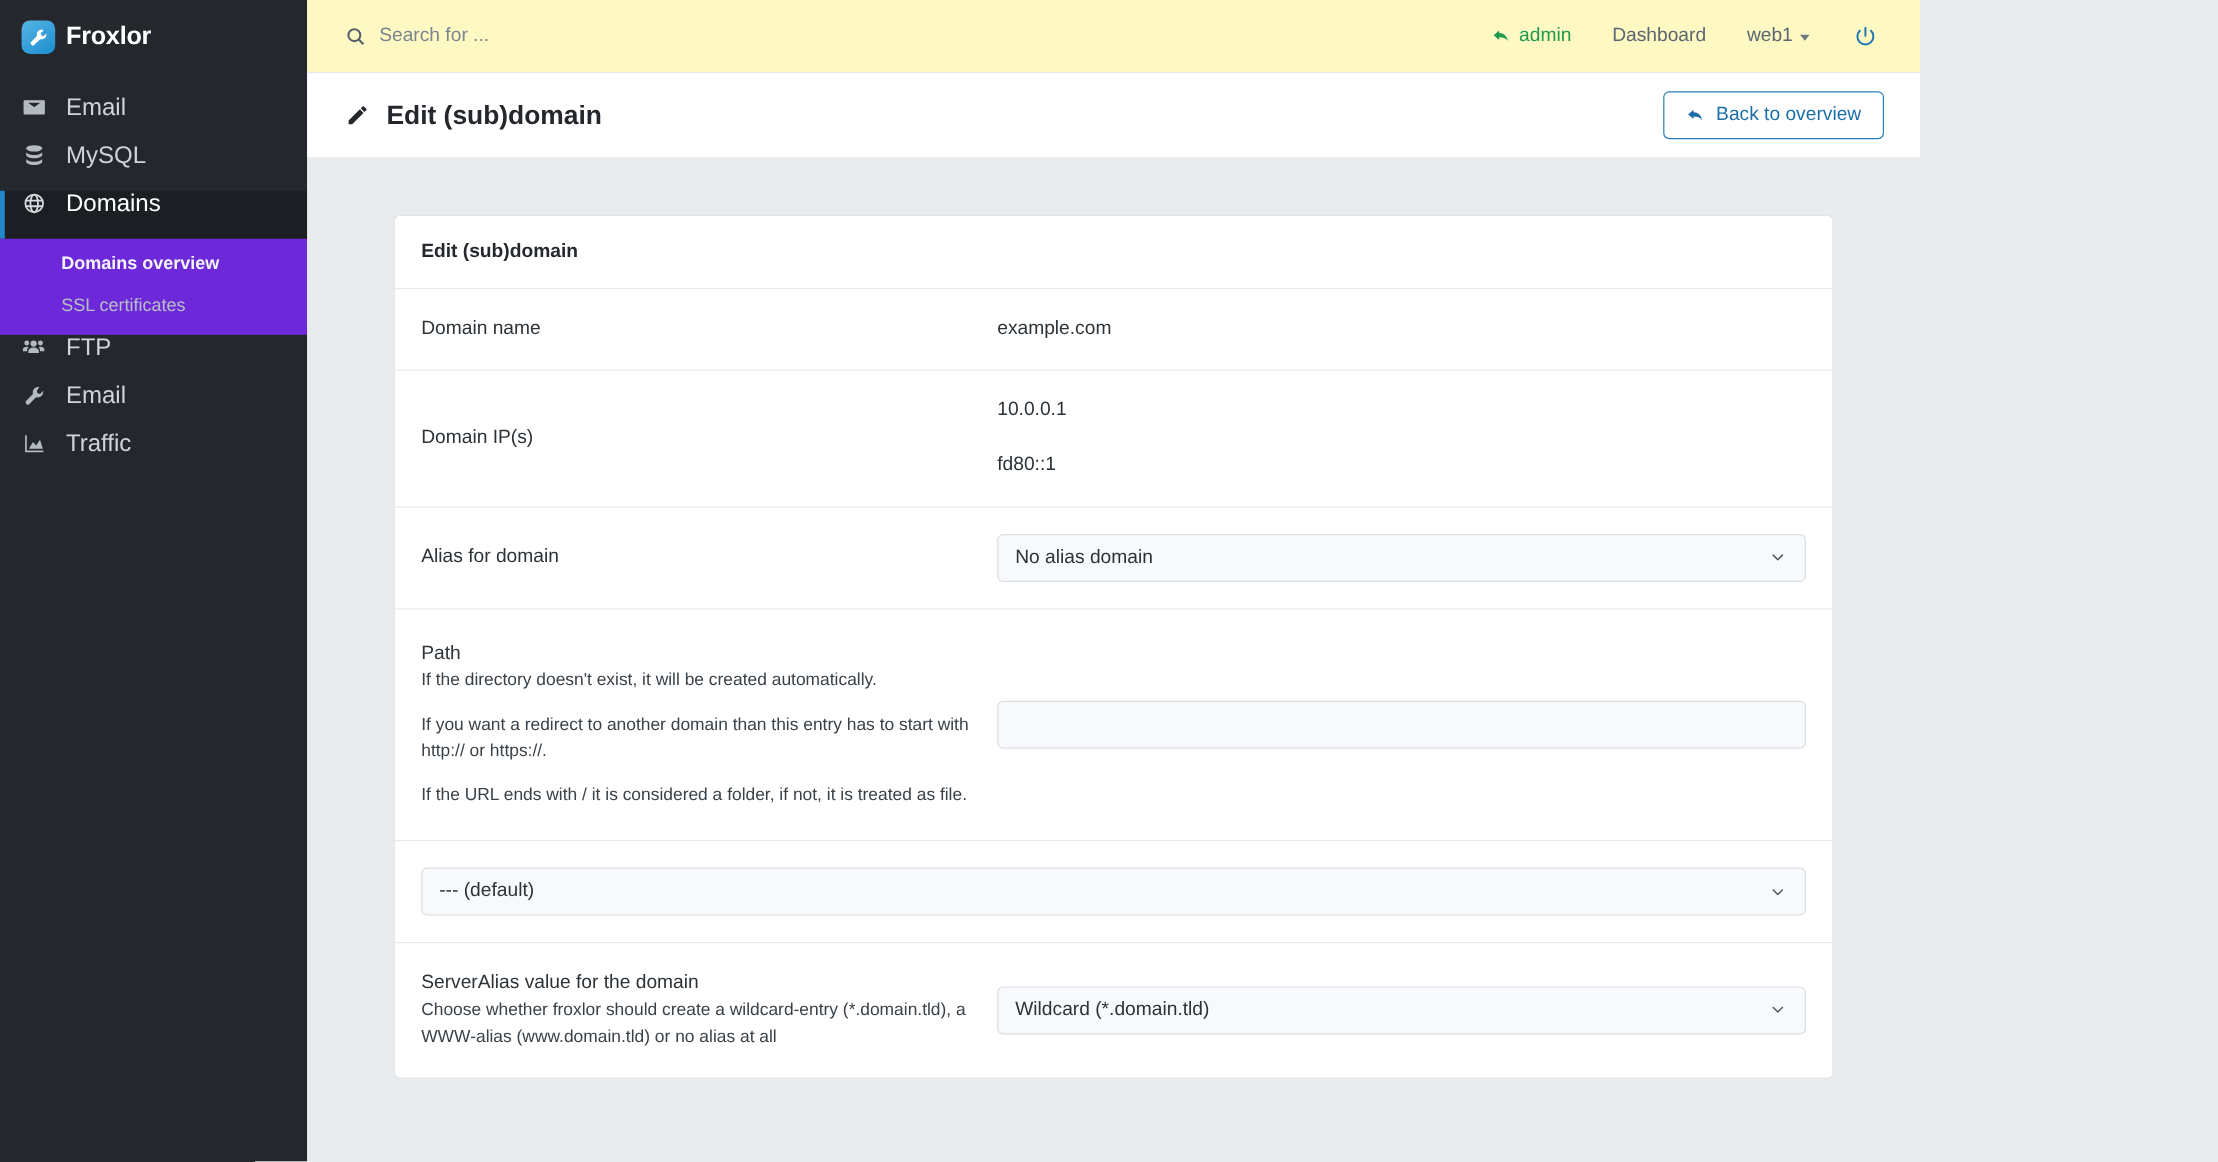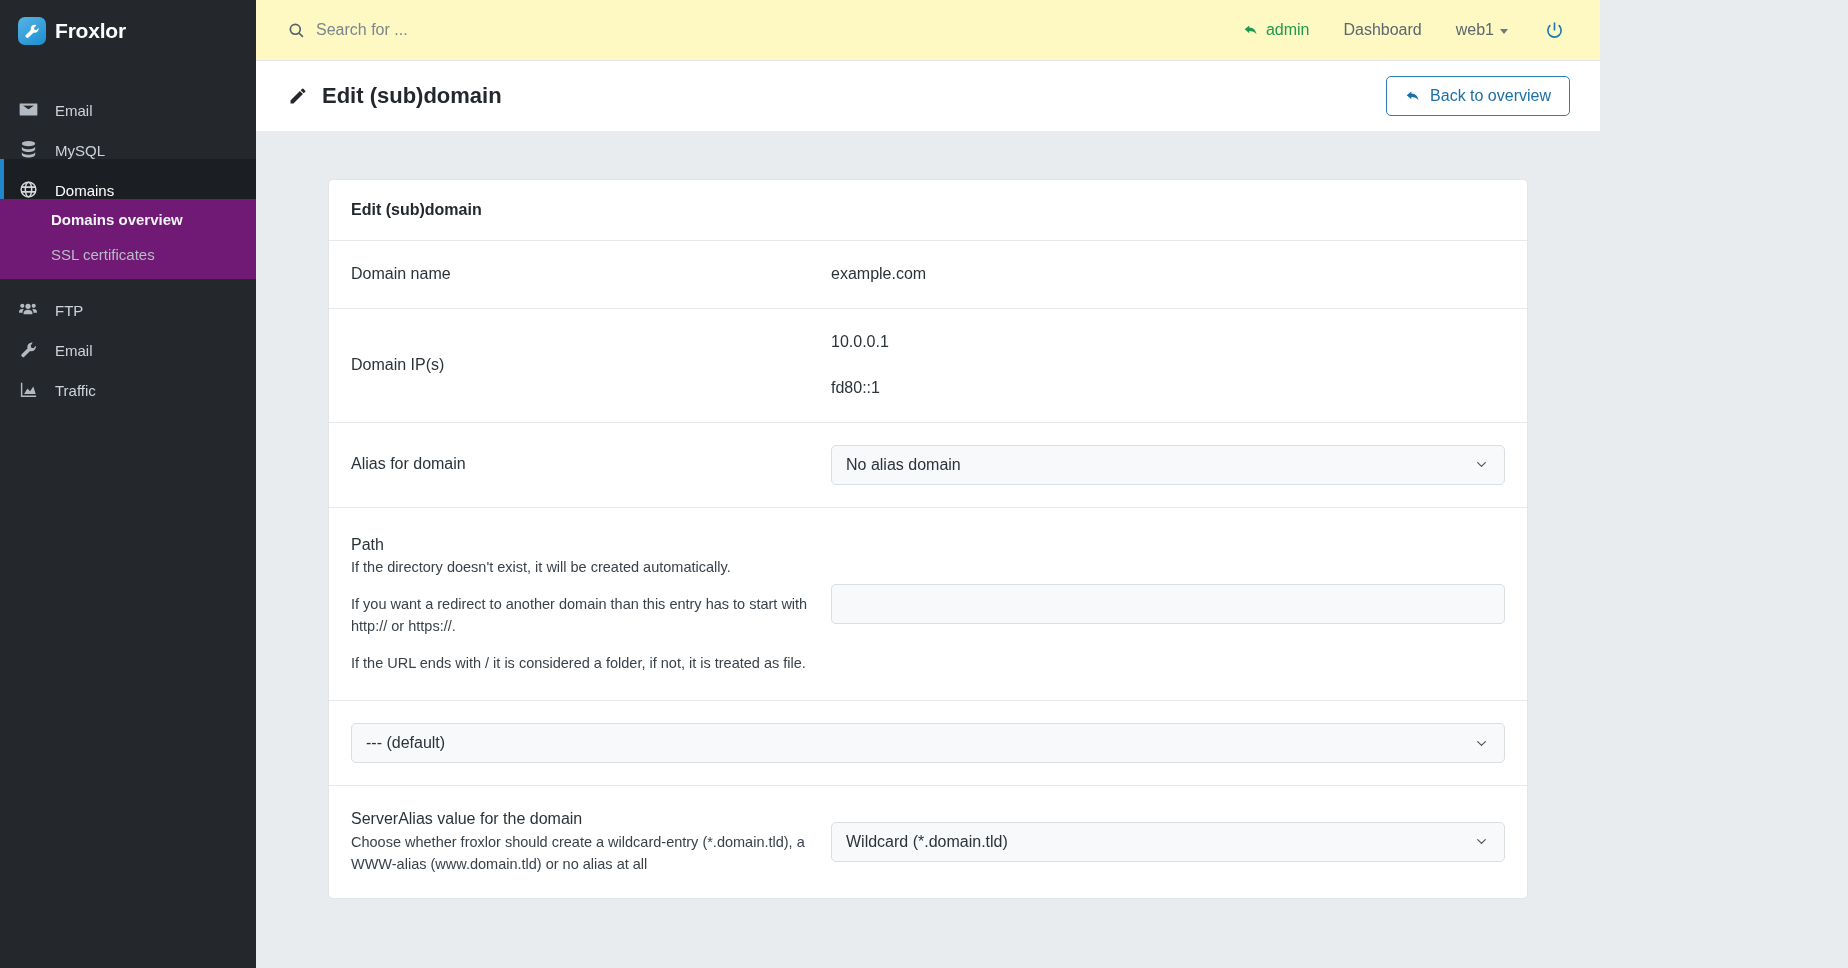--- a/index.html
+++ b/index.html
@@ -47,44 +47,44 @@
     font-size: 21px;
     font-weight: bold;
     letter-spacing: -0.2px;
     color: #ffffff;
   }
 
   .nav { margin-top: 18px; }
 
   .nav-item {
     display: flex;
-    align-items: flex-end;
+    align-items: flex-start;
     height: 40px;
     padding-left: 18px;
     gap: 17px;
-    font-size: 15px;
+    font-size: 20px;
     color: #cfd4da;
     border-left: 4px solid transparent;
     padding-left: 14px;
     cursor: pointer;
   }
   .nav-item .ic {
     width: 20px; height: 20px;
     display: flex; align-items: center; justify-content: center;
     flex: 0 0 20px;
     color: #b4bac1;
   }
   .nav-item.active {
     background: #1b1f24;
     border-left-color: #2186cb;
     color: #ffffff;
   }
   .nav-item.active .ic { color: #d5d9dd; }
 
-  .submenu { background: #701a75; padding: 3px 0 7px 0; }
+  .submenu { background: #6d28d9; padding: 3px 0 7px 0; }
   .sub-item {
     display: block;
     font-size: 15px;
     padding: 9px 0 9px 51px;
     color: #b8bec5;
     cursor: pointer;
   }
   .sub-item.current { color: #f2f4f6; font-weight: bold; }
 
   

